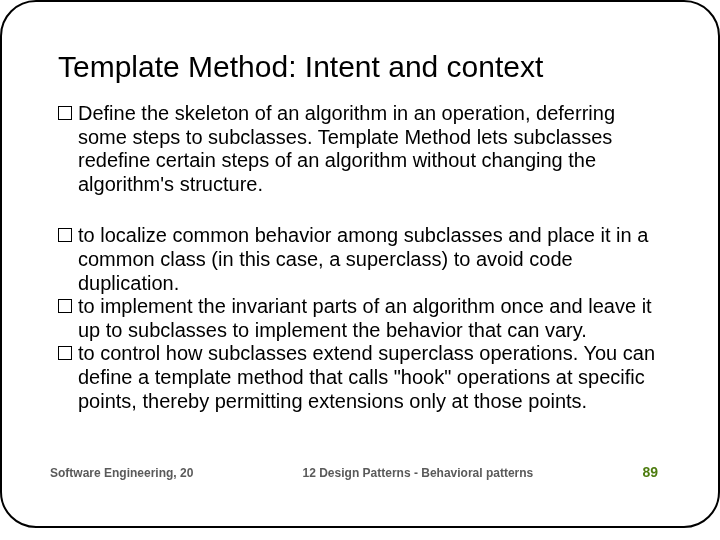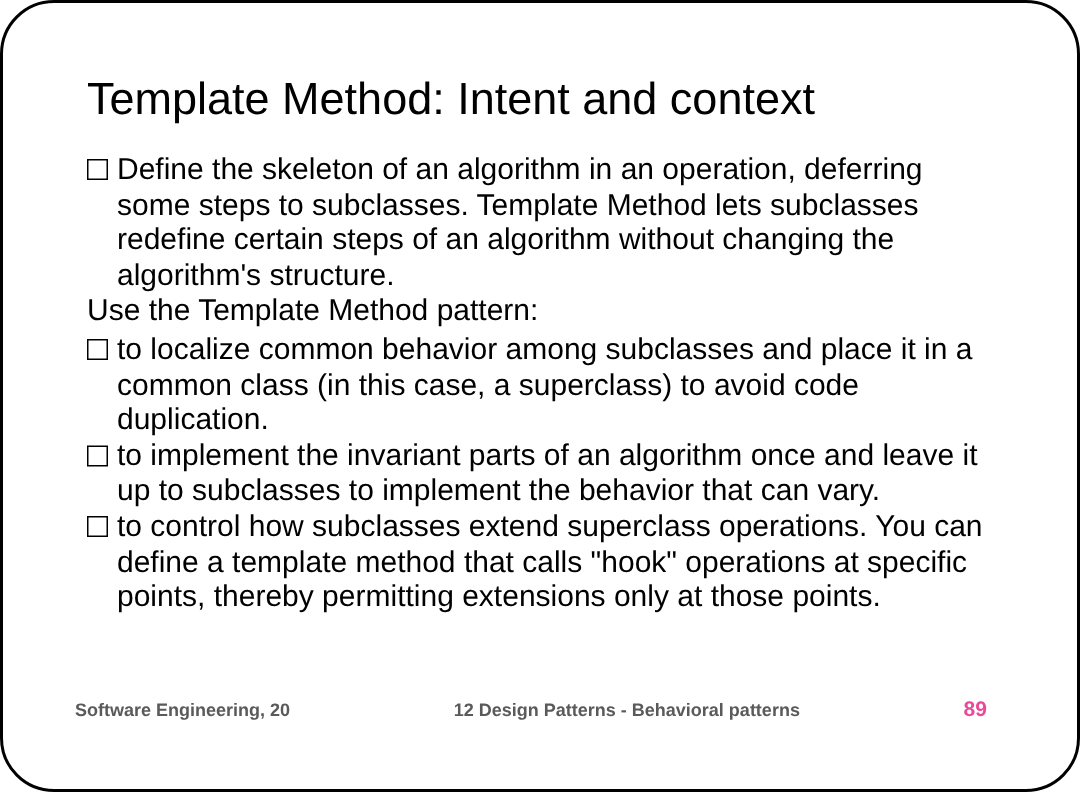--- a/index.html
+++ b/index.html
@@ -16,21 +16,21 @@
   .title {
     font-size: 30px;
     font-weight: 400;
     margin-bottom: 18px;
     white-space: nowrap;
   }
   .body {
     font-size: 20px;
     line-height: 1.18;
   }
-  .bullet-block { }
+  .bullet-block { margin-bottom: 28px; }
   .bullet {
     display: flex;
     align-items: flex-start;
     margin-bottom: 0;
   }
   .bullet .box {
     flex: 0 0 auto;
     width: 14px;
     height: 14px;
     border: 1.5px solid #000;
@@ -47,39 +47,38 @@
     justify-content: space-between;
     align-items: baseline;
     padding: 0 60px 0 48px;
     font-size: 12px;
     color: #5a5a5a;
     pointer-events: none;
     font-weight: bold;
   }
   .footer .left { white-space: nowrap; }
   .footer .center { white-space: nowrap; }
-  .footer .right { color: #ec4899; font-size: 14px; }
+  .footer .right { color: #4d7c0f; font-size: 14px; }
 </style>
 </head>
 <body>
 
 <div class="slide">
 
   <h1 class="title">Template Method: Intent and context</h1>
 
   <div class="body">
 
     <div class="bullet-block">
       <div class="bullet">
         <span class="box"></span>
         <span class="txt">Define the skeleton of an algorithm in an operation, deferring some steps to subclasses. Template Method lets subclasses redefine certain steps of an algorithm without changing the algorithm's structure.</span>
       </div>
     </div>
 
-    <div class="lead">Use the Template Method pattern:</div>
 
     <div class="bullet">
       <span class="box"></span>
       <span class="txt">to localize common behavior among subclasses and place it in a common class (in this case, a superclass) to avoid code duplication.</span>
     </div>
     <div class="bullet">
       <span class="box"></span>
       <span class="txt">to implement the invariant parts of an algorithm once and leave it up to subclasses to implement the behavior that can vary.</span>
     </div>
     <div class="bullet">

